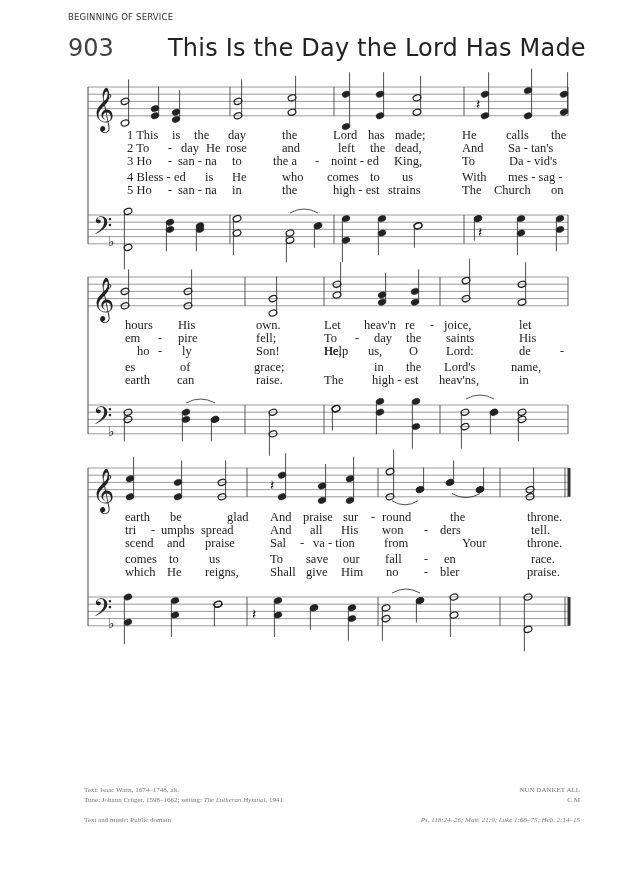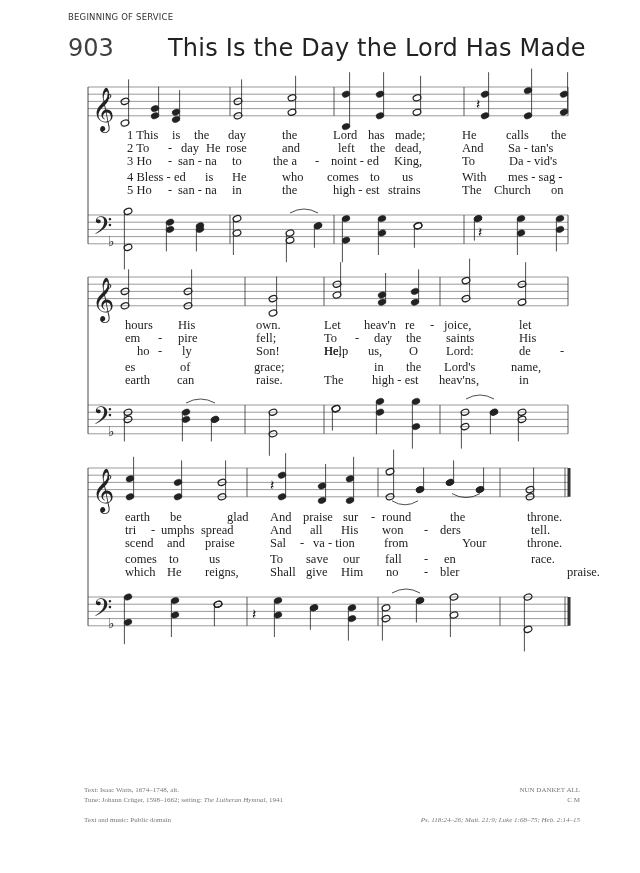--- a/index.html
+++ b/index.html
@@ -434,21 +434,21 @@
     <div class="lyric" style="left: 531px; top: 552px;">race.</div>
     <div class="lyric" style="left: 125px; top: 565px;">which</div>
     <div class="lyric" style="left: 167px; top: 565px;">He</div>
     <div class="lyric" style="left: 205px; top: 565px;">reigns,</div>
     <div class="lyric" style="left: 270px; top: 565px;">Shall</div>
     <div class="lyric" style="left: 306px; top: 565px;">give</div>
     <div class="lyric" style="left: 341px; top: 565px;">Him</div>
     <div class="lyric" style="left: 386px; top: 565px;">no</div>
     <div class="lyric" style="left: 424px; top: 565px;">-</div>
     <div class="lyric" style="left: 440px; top: 565px;">bler</div>
-    <div class="lyric" style="left: 527px; top: 565px; margin-left: 40px;">praise.</div>
+    <div class="lyric" style="left: 527px; top: 565px;">praise.</div>
   </div>
 
 <div class="foot" style="left:84px; top:786px;">Text: Isaac Watts, 1674–1748, alt.</div>
 <div class="foot" style="left:84px; top:796px;"><span>Tune: Johann Crüger, 1598–1662; setting: </span><i>The Lutheran Hymnal</i><span>, 1941</span></div>
 <div class="foot" style="left:84px; top:816px;">Text and music: Public domain</div>
 <div class="foot" style="right:60px; top:786px; text-align:right;">NUN DANKET ALL</div>
 <div class="foot" style="right:60px; top:796px; text-align:right;">C M</div>
 <div class="foot" style="right:60px; top:816px; text-align:right; font-style:italic;">Ps. 118:24–26; Matt. 21:9; Luke 1:68–75; Heb. 2:14–15</div>
 
 </body></html>

